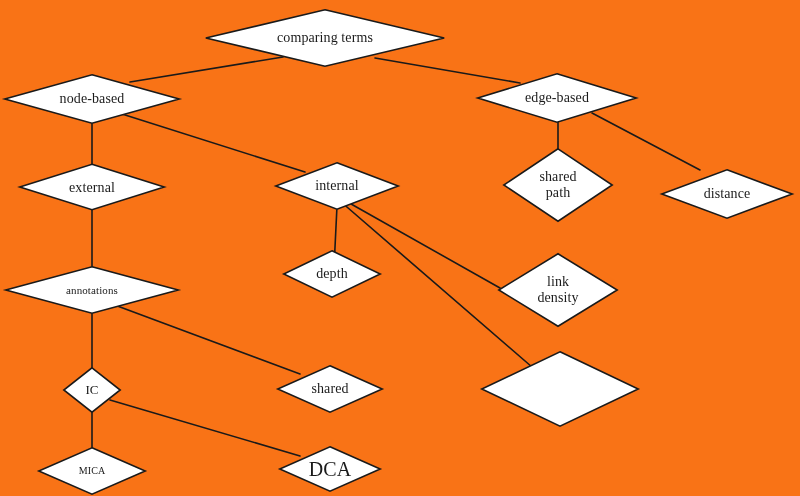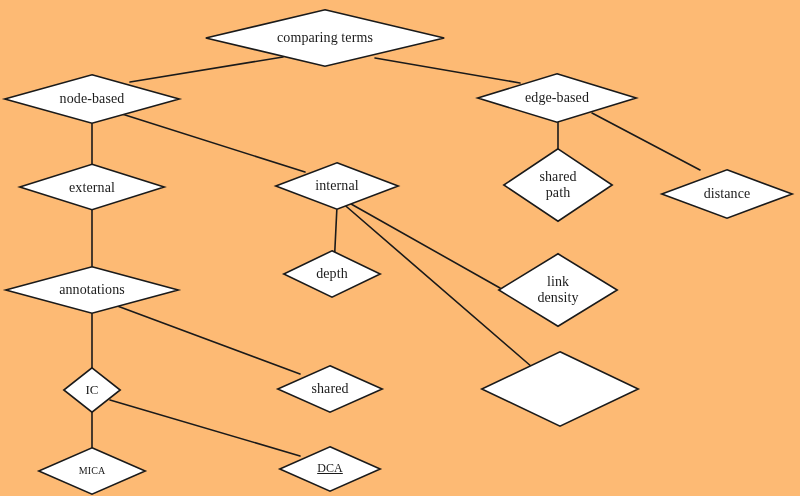--- a/index.html
+++ b/index.html
@@ -9,21 +9,21 @@
     background: #ffffff;
   }
   body {
     font-family: "Liberation Serif", "DejaVu Serif", serif;
     color: #1a1a1a;
   }
   #diagram-canvas {
     position: relative;
     width: 800px;
     height: 496px;
-    background: #fdba74;
+    background: #f97316;
     overflow: hidden;
   }
   #edge-layer {
     position: absolute;
     left: 0;
     top: 0;
     width: 800px;
     height: 496px;
   }
   .node {
@@ -114,21 +114,21 @@
       <div class="node" style="left: 727px; top: 194px; width: 132px; height: 50px;">
         <svg class="diamond-shape" viewBox="0 0 132 50" preserveAspectRatio="none">
           <polygon points="66,0.8 131.2,25 66,49.2 0.8,25" fill="#ffffff" stroke="#1a1a1a" stroke-width="1.6" stroke-linejoin="miter" vector-effect="non-scaling-stroke"></polygon>
         </svg>
         <span class="node-label" style="font-size: 14px;">distance</span>
       </div>
       <div class="node" style="left: 92px; top: 290px; width: 174px; height: 48px;">
         <svg class="diamond-shape" viewBox="0 0 174 48" preserveAspectRatio="none">
           <polygon points="87,0.8 173.2,24 87,47.2 0.8,24" fill="#ffffff" stroke="#1a1a1a" stroke-width="1.6" stroke-linejoin="miter" vector-effect="non-scaling-stroke"></polygon>
         </svg>
-        <span class="node-label" style="font-size: 14px;">annotations</span>
+        <span class="node-label" style="font-size: 11px;">annotations</span>
       </div>
       <div class="node" style="left: 332px; top: 274px; width: 98px; height: 48px;">
         <svg class="diamond-shape" viewBox="0 0 98 48" preserveAspectRatio="none">
           <polygon points="49,0.8 97.2,24 49,47.2 0.8,24" fill="#ffffff" stroke="#1a1a1a" stroke-width="1.6" stroke-linejoin="miter" vector-effect="non-scaling-stroke"></polygon>
         </svg>
         <span class="node-label" style="font-size: 14px;">depth</span>
       </div>
       <div class="node" style="left: 558px; top: 290px; width: 120px; height: 74px;">
         <svg class="diamond-shape" viewBox="0 0 120 74" preserveAspectRatio="none">
           <polygon points="60,0.8 119.2,37 60,73.2 0.8,37" fill="#ffffff" stroke="#1a1a1a" stroke-width="1.6" stroke-linejoin="miter" vector-effect="non-scaling-stroke"></polygon>
@@ -156,16 +156,16 @@
       <div class="node" style="left: 92px; top: 471px; width: 108px; height: 48px;">
         <svg class="diamond-shape" viewBox="0 0 108 48" preserveAspectRatio="none">
           <polygon points="54,0.8 107.2,24 54,47.2 0.8,24" fill="#ffffff" stroke="#1a1a1a" stroke-width="1.6" stroke-linejoin="miter" vector-effect="non-scaling-stroke"></polygon>
         </svg>
         <span class="node-label" style="font-size: 10px;">MICA</span>
       </div>
       <div class="node" style="left: 330px; top: 469px; width: 102px; height: 46px;">
         <svg class="diamond-shape" viewBox="0 0 102 46" preserveAspectRatio="none">
           <polygon points="51,0.8 101.2,23 51,45.2 0.8,23" fill="#ffffff" stroke="#1a1a1a" stroke-width="1.6" stroke-linejoin="miter" vector-effect="non-scaling-stroke"></polygon>
         </svg>
-        <span class="node-label" style="font-size: 12px; text-decoration: underline;">DCA</span>
+        <span class="node-label" style="font-size: 20px;">DCA</span>
       </div>
     </div>
 </div>
 
 </body></html>

